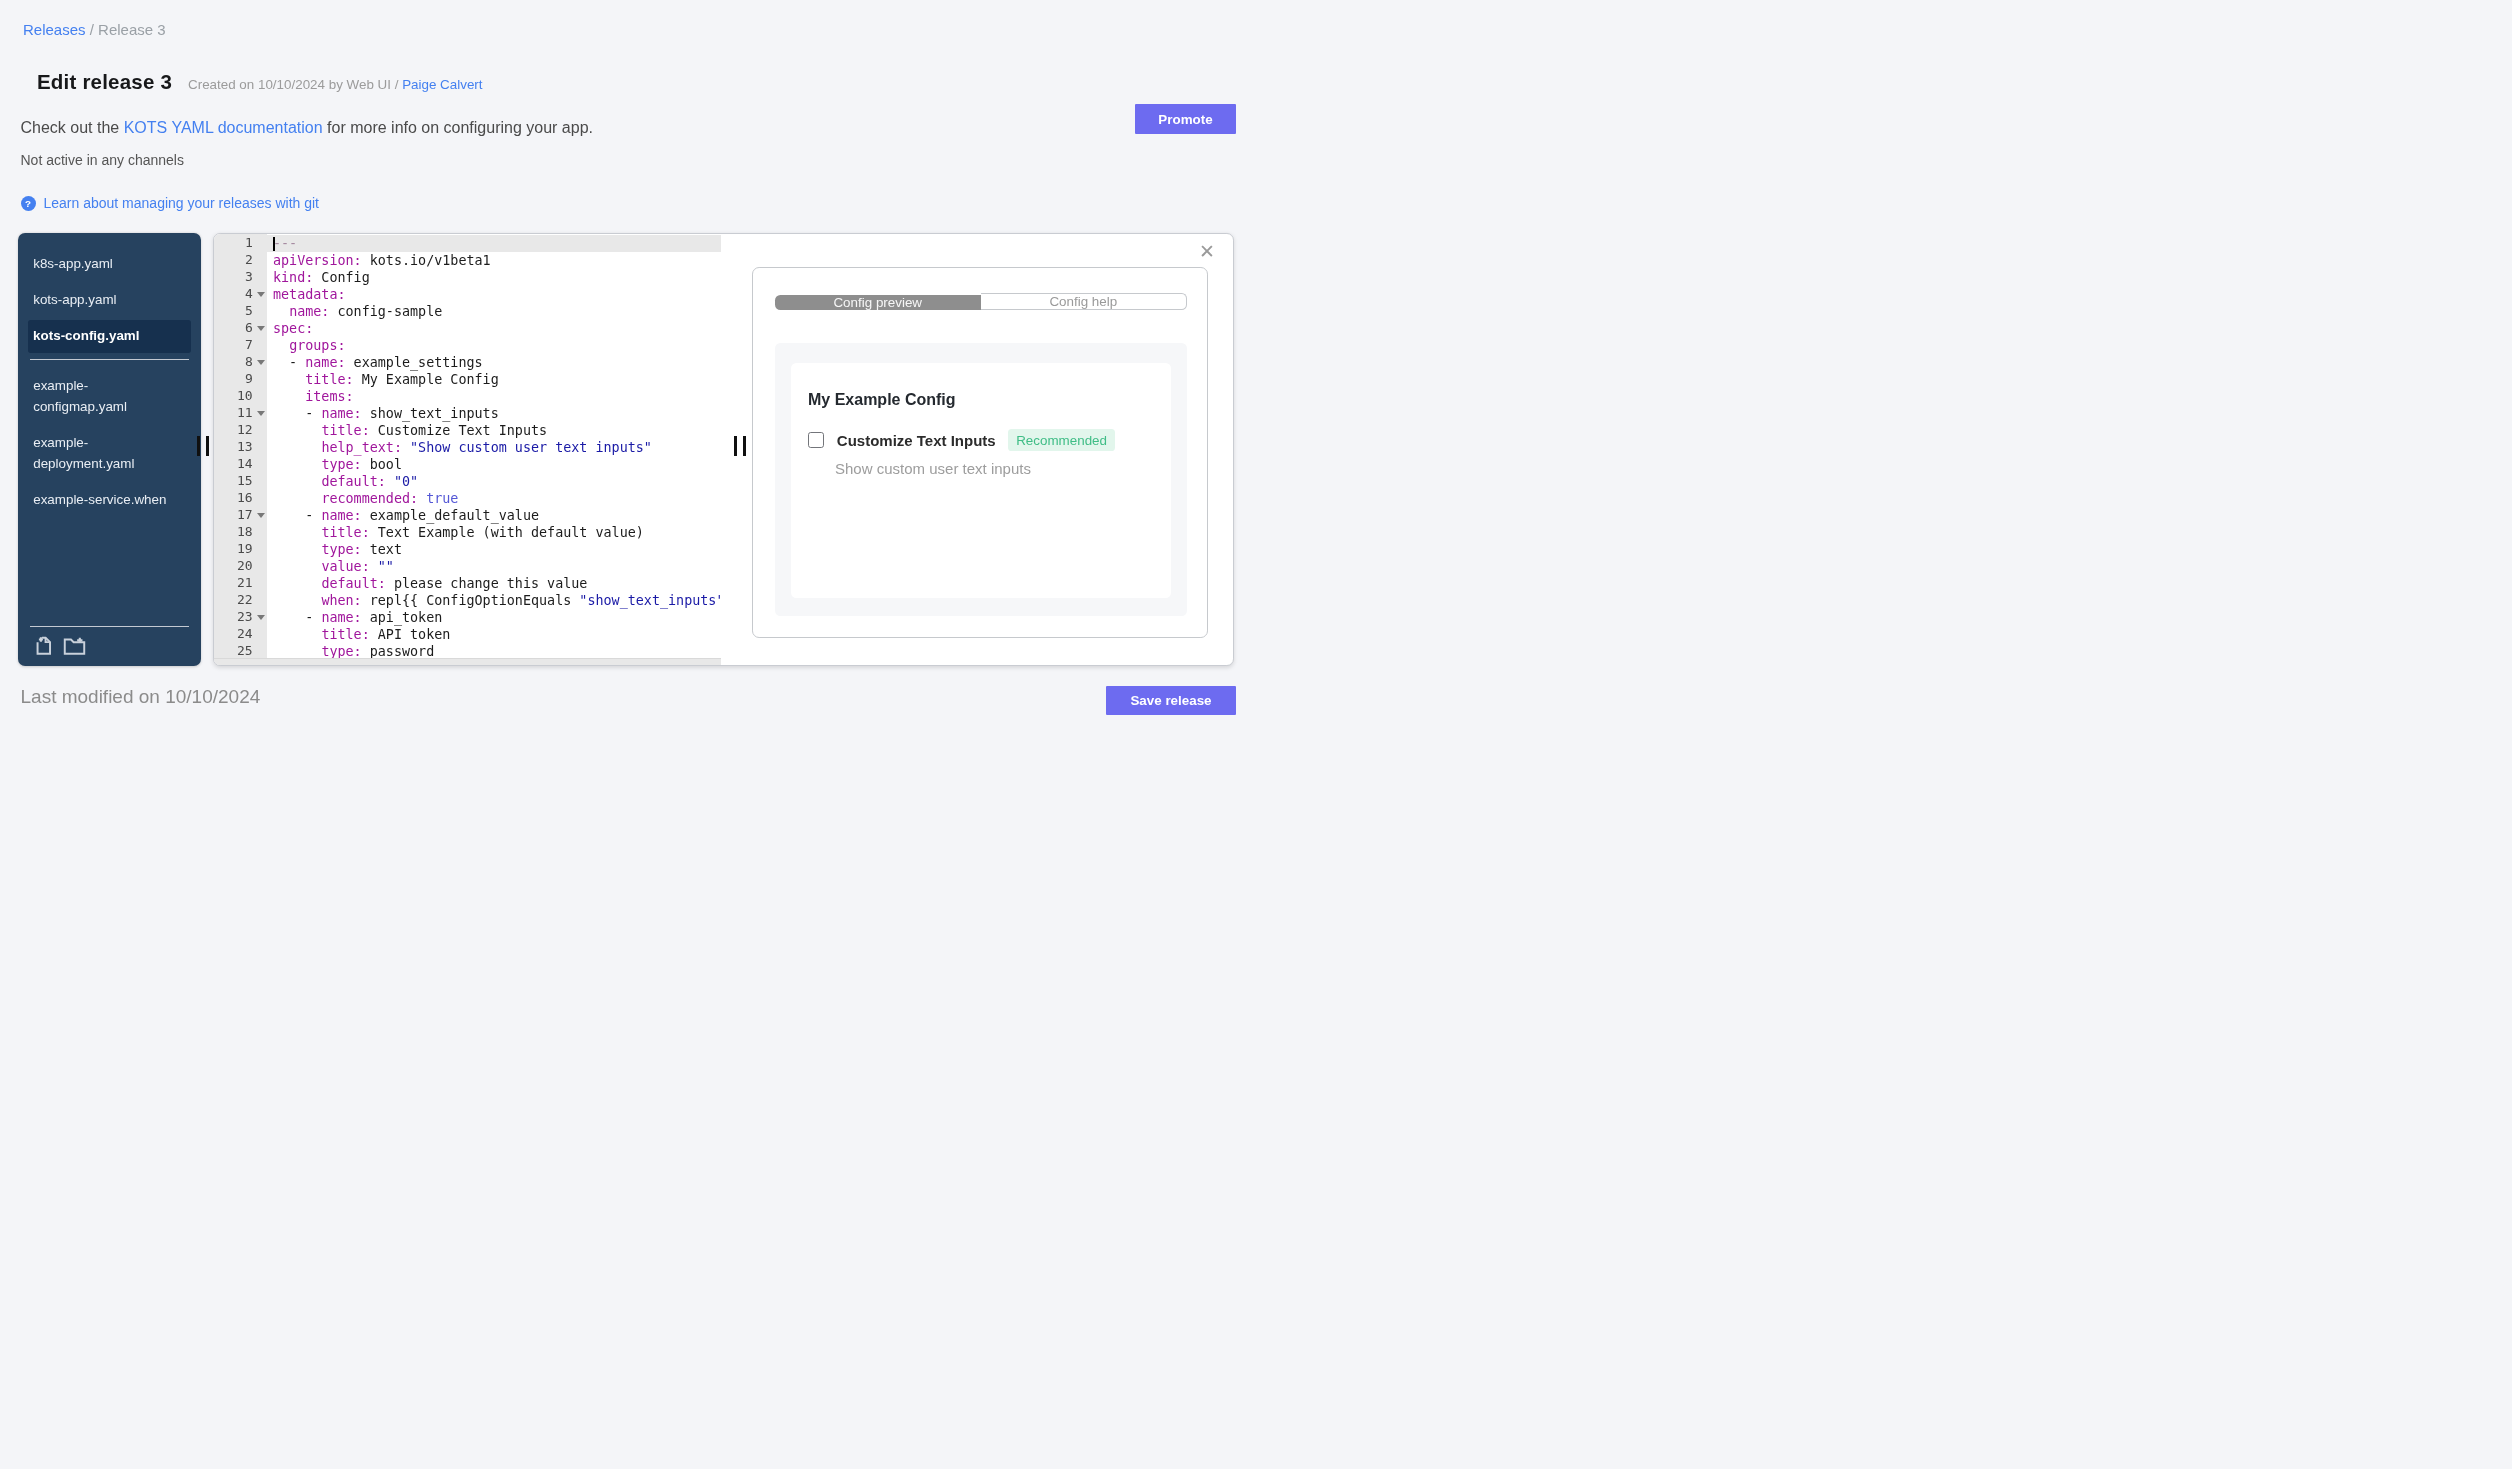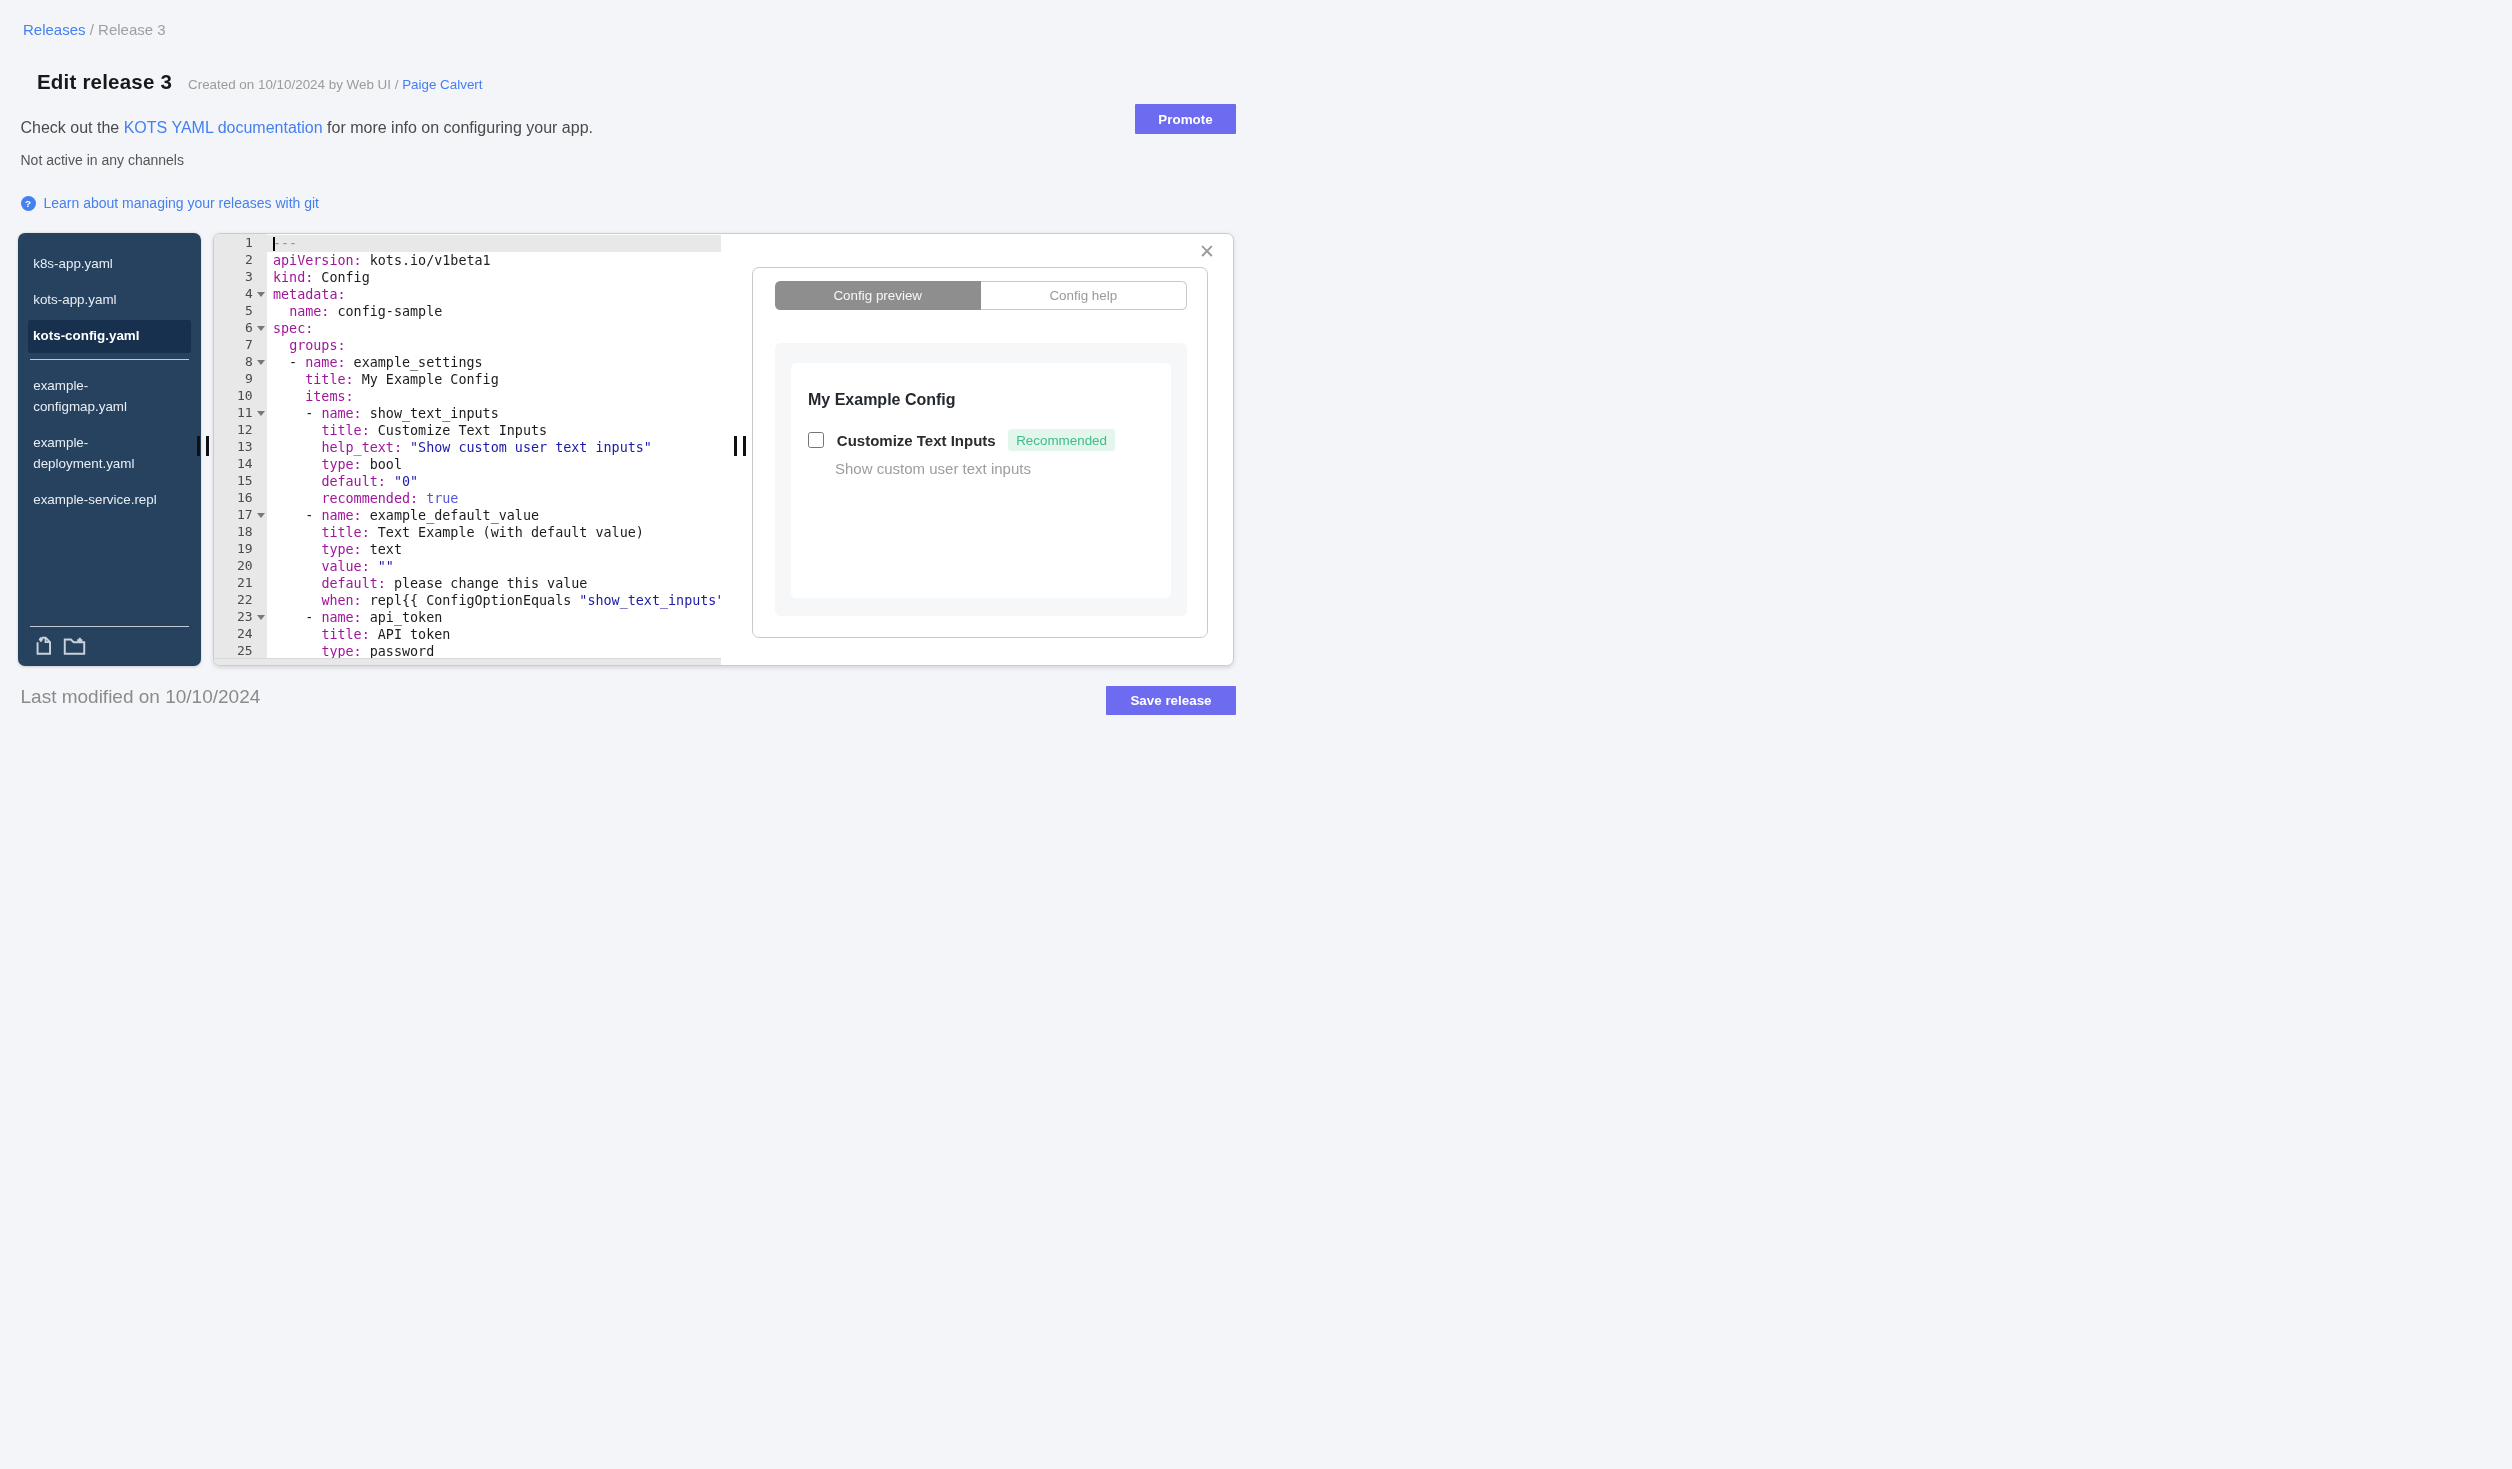--- a/index.html
+++ b/index.html
@@ -71,21 +71,21 @@
   .handle i{display:block;width:2.7px;height:19.6px;background:#101010;}
   #handle-left{left:197px;top:436px;}
   #handle-right{left:734px;top:436px;}
 
   
   #close-btn{position:absolute;right:18px;top:5.3px;font-size:19px;color:#9a9a9a;cursor:pointer;
     line-height:25px;}
   #panel{position:absolute;left:538px;top:33px;width:456px;height:371px;background:#fff;
     border:0.9px solid #c6c9cd;border-radius:7.1px;box-sizing:border-box;}
   #tabbar{position:absolute;left:22px;top:13.4px;width:412px;height:28.5px;display:flex;
-    border-radius:5.3px;}
+    border-radius:5.3px;align-items:flex-end;}
   .tab{flex:1;display:flex;align-items:center;justify-content:center;font-size:13.4px;
     cursor:pointer;box-sizing:border-box;}
   .tab.active{background:#8e8e8e;color:#f7f7f7;border-radius:5.3px 0 0 5.3px;}
   .tab.inactive{background:#fff;color:#9a9a9a;border:0.9px solid #c6c9cd;border-left:none;
     border-radius:0 5.3px 5.3px 0;}
   #gray-area{position:absolute;left:22px;top:75px;width:412px;height:273px;
     background:#f6f7f9;border-radius:5.3px;}
   #config-card{position:absolute;left:16px;top:19.6px;width:380px;height:235px;
     background:#fff;border-radius:5.3px;}
   #group-title{margin:28px 0 0 17px;font-size:16px;font-weight:700;color:#24292f;}
@@ -134,21 +134,21 @@
 </div>
 
 <div id="sidebar" class="abs">
   <div id="file-list">
       <div class="file">k8s-app.yaml</div>
       <div class="file">kots-app.yaml</div>
       <div class="file selected">kots-config.yaml</div>
       <div class="sb-divider"></div>
       <div class="file">example-configmap.yaml</div>
       <div class="file">example-deployment.yaml</div>
-      <div class="file">example-service.repl</div>
+      <div class="file">example-service.when</div>
     </div>
   <div id="sidebar-footer">
     <div class="sb-divider"></div>
     <div class="sb-icons">
       <svg width="19.6" height="20.5" viewBox="0 0 22 23" fill="none" stroke="#c9d1db" stroke-width="2.2">
         <path d="M4 8 V21 H18 V8 L13 3 H9" fill="none"></path>
         <path d="M13 3 V8 H18" fill="none"></path>
         <path d="M5.5 5 H10 M7.75 2.5 V7.5" stroke-width="2.4"></path>
       </svg>
       <svg width="23" height="20.5" viewBox="0 0 26 23" fill="none" stroke="#c9d1db" stroke-width="2.2">

